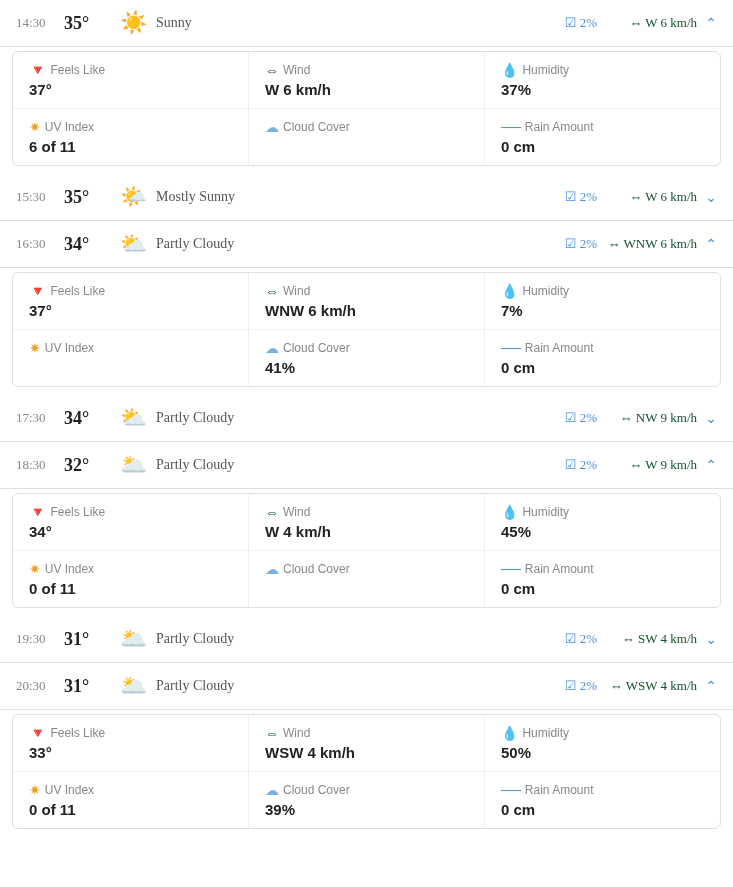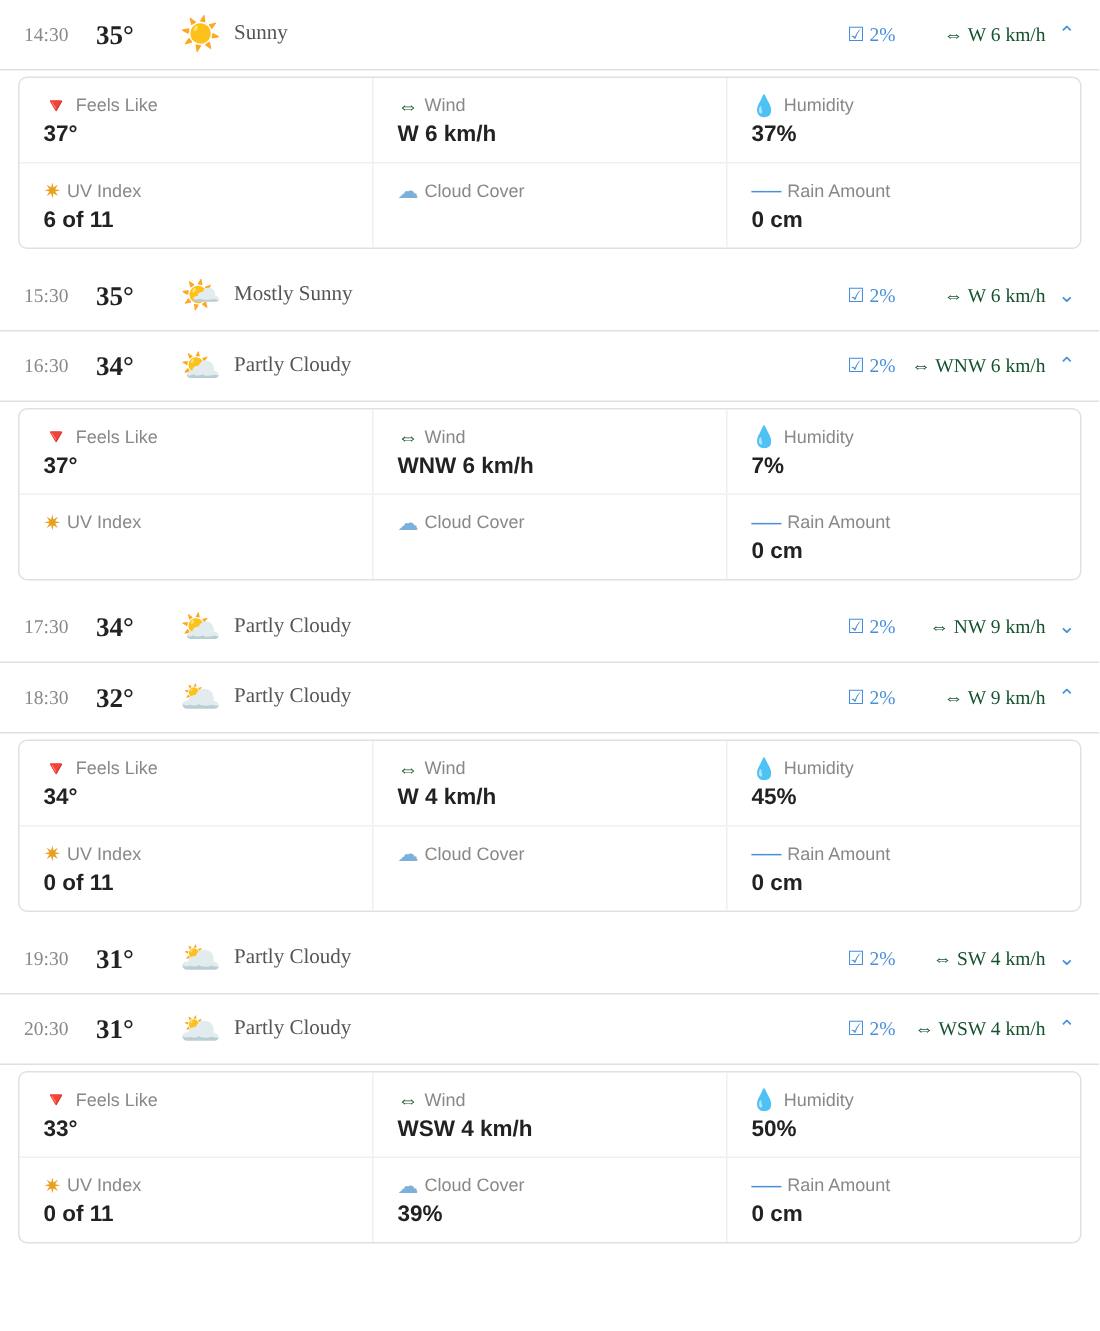--- a/index.html
+++ b/index.html
@@ -216,20 +216,21 @@
           <div class="detail-label">
             <span class="detail-icon uv-icon">✷</span>
             UV Index
           </div>
         </div>
         <div class="detail-cell">
           <div class="detail-label">
             <span class="detail-icon cloud-icon">☁</span>
             Cloud Cover
           </div>
+          <div class="detail-value">41%</div>
         </div>
         <div class="detail-cell">
           <div class="detail-label">
             <span class="detail-icon rainamt-icon">──</span>
             Rain Amount
           </div>
           <div class="detail-value">0 cm</div>
         </div>
       </div>
     </div>

